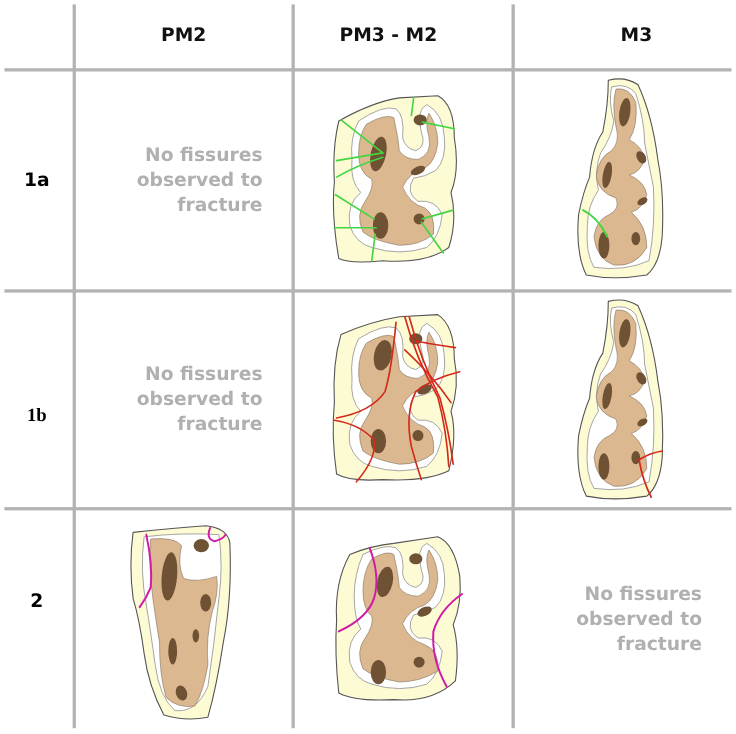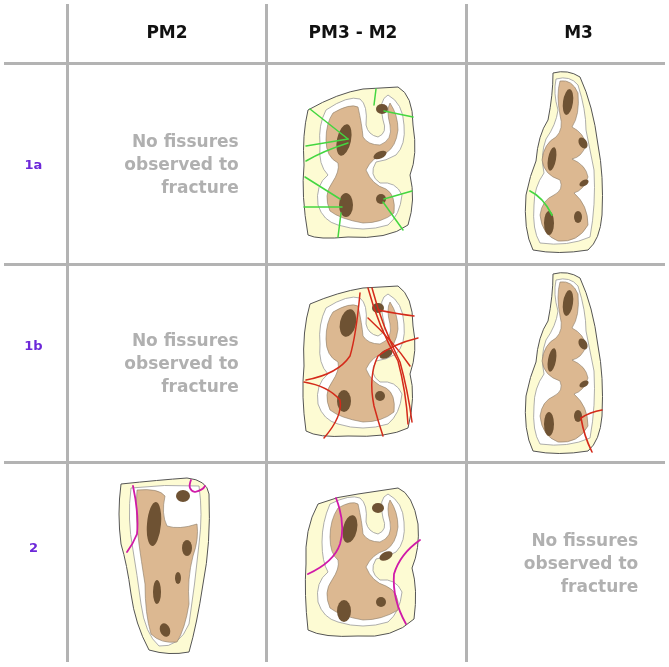--- a/index.html
+++ b/index.html
@@ -1,20 +1,20 @@
 <!DOCTYPE html>
 <html><head>
 <meta charset="utf-8">
 <style>
   html, body { margin: 0; padding: 0; background: #ffffff; }
   body { width: 669px; height: 667px; position: relative; overflow: hidden; font-family: "DejaVu Sans", sans-serif; }
   .vline { position: absolute; width: 3px; background: #b3b3b3; top: 4px; height: 658px; }
   .hline { position: absolute; height: 3px; background: #b3b3b3; left: 4px; width: 661px; }
   .col-header { position: absolute; top: 0; height: 63px; display: flex; align-items: center; justify-content: center; font-weight: bold; font-size: 17px; color: #111; }
-  .row-label { position: absolute; left: 0; width: 67px; display: flex; align-items: center; justify-content: center; font-weight: bold; font-size: 13px; color: #6d28d9; }
+  .row-label { position: absolute; left: 0; width: 67px; display: flex; align-items: center; justify-content: center; font-weight: bold; font-size: 17px; color: #000000; }
   .cell { position: absolute; display: flex; align-items: center; justify-content: center; }
   .nofiss { font-weight: bold; font-size: 17px; line-height: 23px; color: #b0b0b0; text-align: right; white-space: pre-line; margin-left: 29px; }
   svg { display: block; }
   .outer { fill: #fdfbd3; stroke: #555; stroke-width: 1; }
   .enamel { fill: #ffffff; stroke: #999; stroke-width: 0.8; }
   .dentine { fill: #dcb891; stroke: #8a7a66; stroke-width: 0.6; }
   .pulp { fill: #6e5233; }
 </style>
 </head>
 <body>
@@ -24,21 +24,21 @@
 <div class="vline" style="left:465px;"></div>
 <div class="hline" style="top:62px;"></div>
 <div class="hline" style="top:263px;"></div>
 <div class="hline" style="top:461px;"></div>
 
 <div class="col-header" style="left:69px;width:196px;">PM2</div>
 <div class="col-header" style="left:268px;width:170px;">PM3 - M2</div>
 <div class="col-header" style="left:480px;width:197px;">M3</div>
 
 <div class="row-label" style="top:65px;height:198px;">1a</div>
-<div class="row-label" style="top:248px;height:195px;">1b</div>
+<div class="row-label" style="top:280px;height:195px;font-family:Liberation Serif, serif;">1b</div>
 <div class="row-label" style="top:464px;height:166px;">2</div>
 
 <div class="cell" style="left:69px;top:65px;width:196px;height:198px;">
   <div class="nofiss">No fissures
 observed to
 fracture</div>
 </div>
 
 <div class="cell" style="left:268px;top:65px;width:197px;height:198px;">
   <svg width="197" height="198" viewBox="0 0 197 198">

